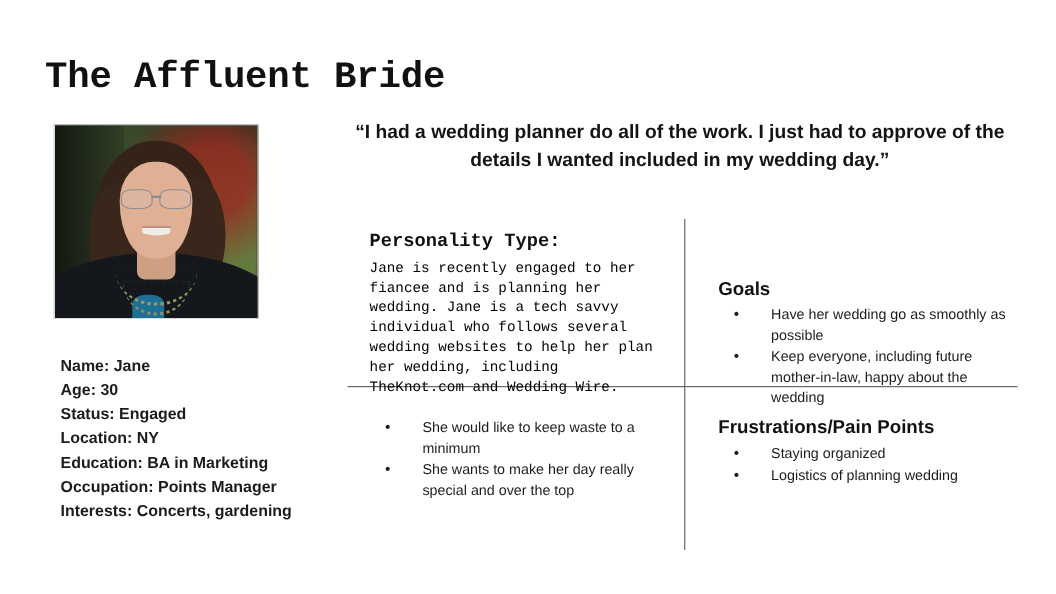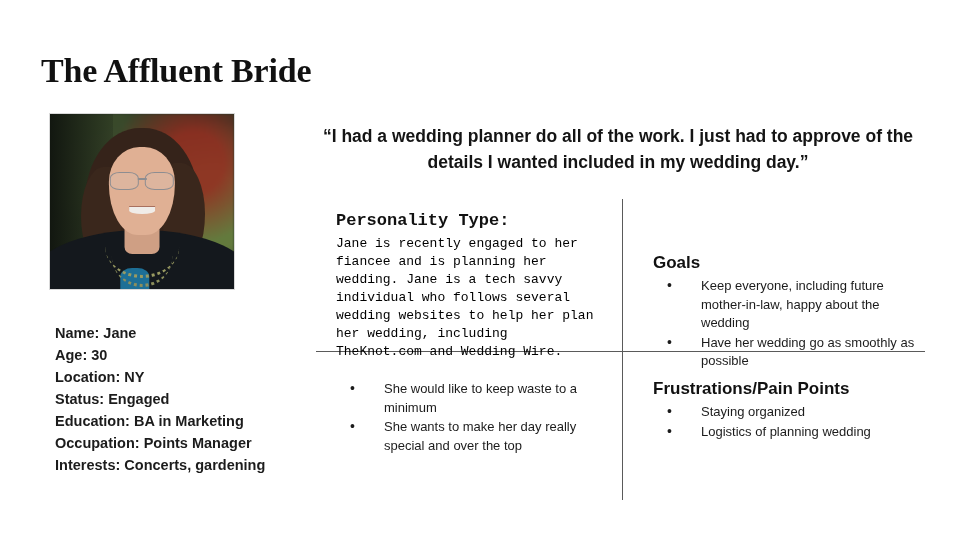--- a/index.html
+++ b/index.html
@@ -20,21 +20,21 @@
     position: absolute;
     inset: 0;
     background: #ffffff;
   }
 
   
   .persona-title {
     position: absolute;
     left: 41px;
     top: 51px;
-    font-family: Liberation Serif, serif;
+    font-family: Liberation Mono, monospace;
     font-weight: bold;
     font-size: 34px;
     line-height: 40px;
     letter-spacing: -0.2px;
     color: #111111;
     white-space: nowrap;
   }
 
   
   .photo-frame {
@@ -212,21 +212,20 @@
   .quote {
     position: absolute;
     left: 318px;
     top: 106px;
     width: 600px;
     text-align: center;
     font-size: 17.5px;
     line-height: 26px;
     font-weight: bold;
     color: #141414;
-    margin-top: 17px;
   }
 
   
   .divider-h {
     position: absolute;
     left: 316px;
     top: 351px;
     width: 609px;
     height: 1px;
     background: #5a5a5a;
@@ -315,26 +314,26 @@
   <div class="demographics">
     <div class="demo-row">
       <span class="demo-label">Name:</span>
       <span class="demo-value">Jane</span>
     </div>
     <div class="demo-row">
       <span class="demo-label">Age:</span>
       <span class="demo-value">30</span>
     </div>
     <div class="demo-row">
+      <span class="demo-label">Status:</span>
+      <span class="demo-value">Engaged</span>
+    </div>
+    <div class="demo-row">
       <span class="demo-label">Location:</span>
       <span class="demo-value">NY</span>
-    </div>
-    <div class="demo-row">
-      <span class="demo-label">Status:</span>
-      <span class="demo-value">Engaged</span>
     </div>
     <div class="demo-row">
       <span class="demo-label">Education:</span>
       <span class="demo-value">BA in Marketing</span>
     </div>
     <div class="demo-row">
       <span class="demo-label">Occupation:</span>
       <span class="demo-value">Points Manager</span>
     </div>
     <div class="demo-row">
@@ -349,22 +348,22 @@
   <div class="divider-v"></div>
 
   <div class="quad quad-personality">
     <div class="quad-heading">Personality Type:</div>
     <p class="quad-body">Jane is recently engaged to her fiancee and is planning her wedding. Jane is a tech savvy individual who follows several wedding websites to help her plan her wedding, including TheKnot.com and Wedding Wire.</p>
   </div>
 
   <div class="quad quad-goals">
     <div class="quad-heading">Goals</div>
     <ul class="bullets">
+      <li>Have her wedding go as smoothly as possible</li>
       <li>Keep everyone, including future mother-in-law, happy about the wedding</li>
-      <li>Have her wedding go as smoothly as possible</li>
     </ul>
   </div>
 
   <div class="quad quad-motivations">
     <ul class="bullets">
       <li>She would like to keep waste to a minimum</li>
       <li>She wants to make her day really special and over the top</li>
     </ul>
   </div>
 

